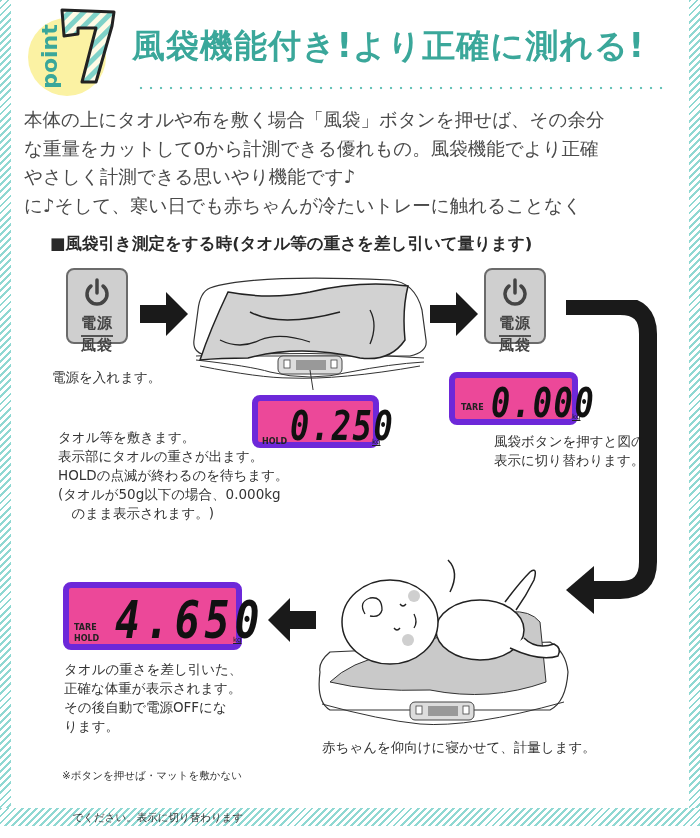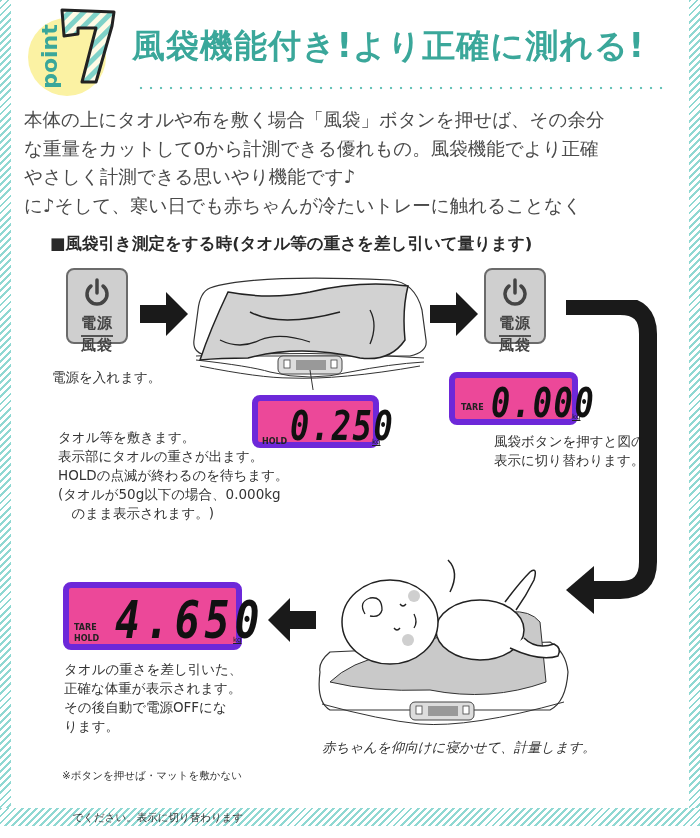--- a/index.html
+++ b/index.html
@@ -184,21 +184,21 @@
   <path d="M200 96 Q230 110 248 104 Q252 96 244 92 Q226 98 214 86" fill="#fff" stroke="#222" stroke-width="1.5"></path>
 
   <ellipse cx="80" cy="70" rx="48" ry="42" fill="#fff" stroke="#222" stroke-width="1.5"></ellipse>
   <path d="M55 62 Q48 50 60 46 Q72 44 72 58 Q70 66 60 64" fill="none" stroke="#222" stroke-width="1.3"></path>
   <circle cx="104" cy="44" r="6" fill="#cfcfcf"></circle>
   <circle cx="98" cy="88" r="6" fill="#cfcfcf"></circle>
   <path d="M90 52 Q93 56 96 52" fill="none" stroke="#222" stroke-width="1.3"></path>
   <path d="M84 76 Q87 80 90 76" fill="none" stroke="#222" stroke-width="1.3"></path>
   <path d="M104 62 Q108 70 104 76" fill="none" stroke="#222" stroke-width="1.3"></path>
 </svg>
-<div class="abs caption" style="left:322px; top:738px;font-style:italic;">赤ちゃんを仰向けに寝かせて、計量します。</div>
+<div class="abs caption" style="left:322px; top:738px;">赤ちゃんを仰向けに寝かせて、計量します。</div>
 
 <svg class="arrow-sym" style="left:268px; top:598px;" width="48" height="44" viewBox="0 0 48 44">
   <path d="M48 13 H22 V0 L0 22 L22 44 V31 H48 Z" fill="#1a1a1a"></path>
 </svg>
 
 <div class="abs lcd" id="lcd3">
   <span class="lbl">
     <div>TARE</div>
     <div>HOLD</div>
   </span>

